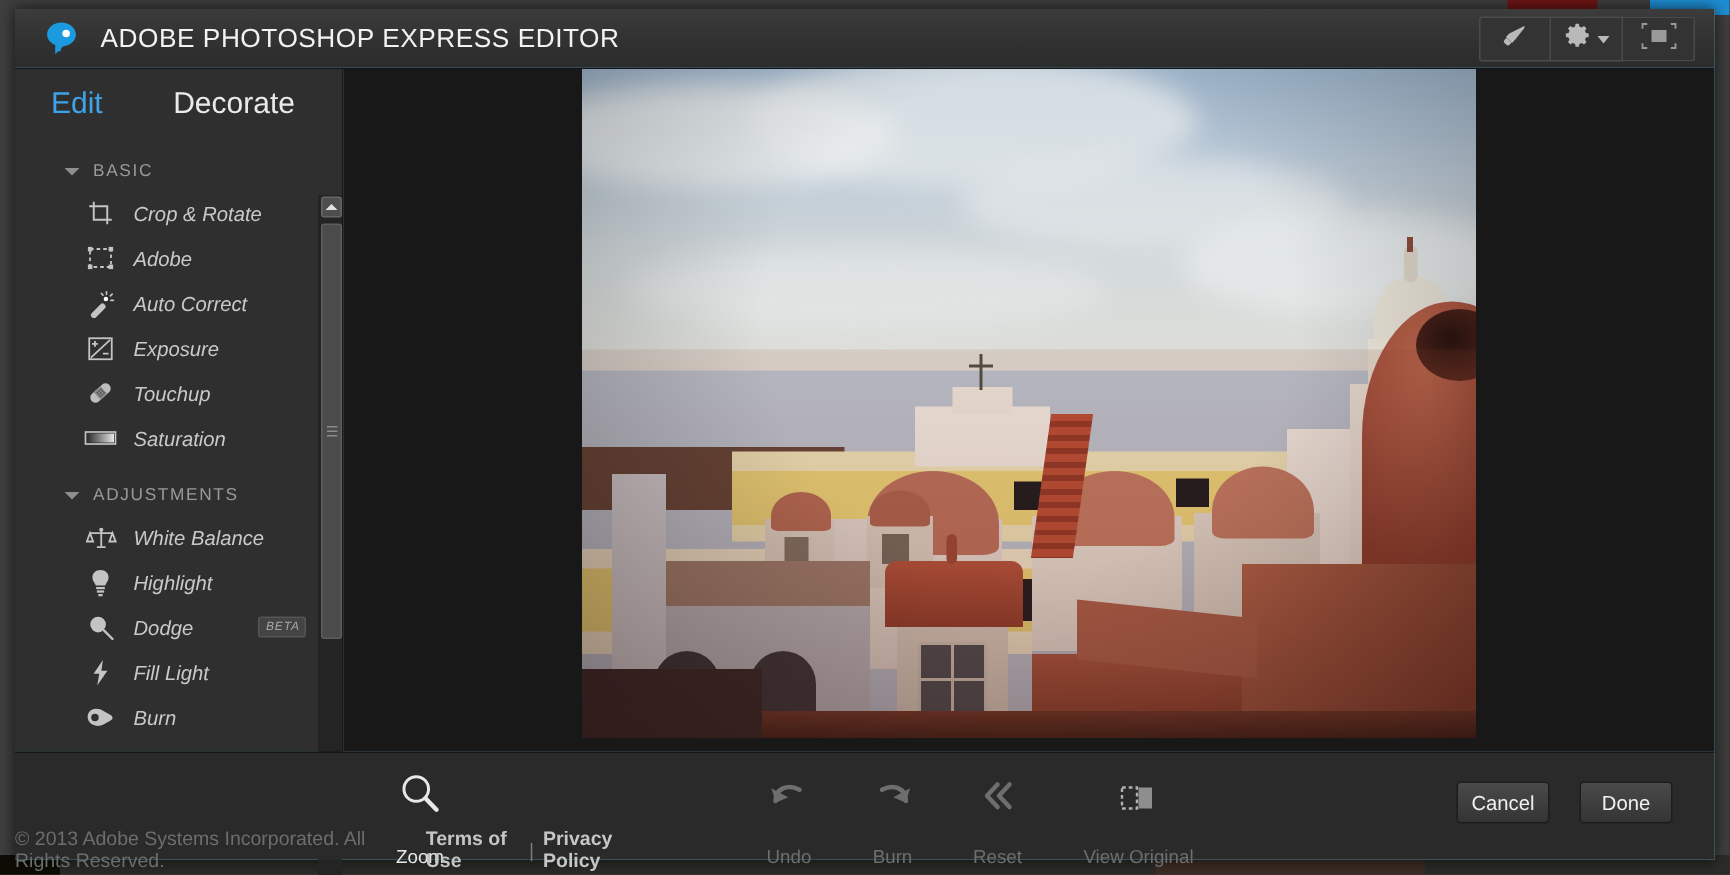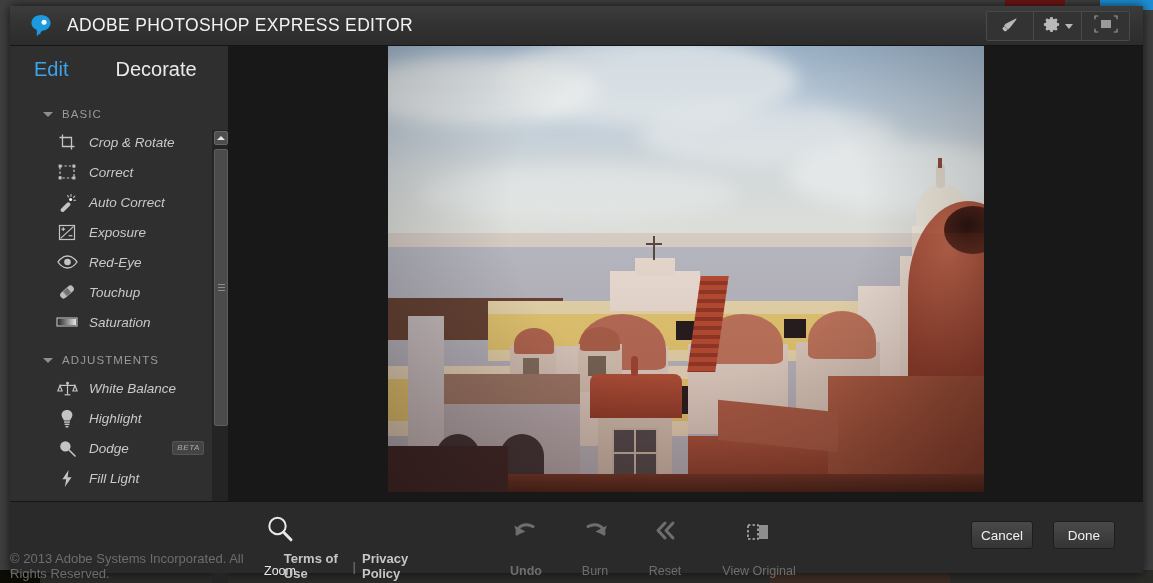--- a/index.html
+++ b/index.html
@@ -127,21 +127,21 @@
   .tool-btn {
     position:absolute; top:8px; display:flex; flex-direction:column;
     align-items:center; cursor:pointer; width:84px;
   }
   .tool-btn .glyph { height:34px; display:flex; align-items:flex-end; justify-content:center; }
   .tool-btn .lbl { font-size:12.5px; margin-top:20px; }
   .enabled .lbl { color:#e8e8e8; }
   .disabled .lbl { color:#6e6e6e; }
 
   #btn-zoom   { left:228px; }
-  #btn-undo   { left:474px;font-weight:bold; }
+  #btn-undo   { left:474px; }
   #btn-redo   { left:543px; }
   #btn-reset  { left:613px; }
   #btn-vieworg{ left:696px; width:106px; }
 
   .act-btn {
     position:absolute; top:19px; height:28px; border-radius:3px;
     background:linear-gradient(to bottom,#4a4a4a,#343434);
     border:1px solid #1d1d1d;
     color:#f0f0f0; font-size:13.5px;
     display:flex; align-items:center; justify-content:center; cursor:pointer;
@@ -253,21 +253,21 @@
         <div class="tool">
           <span class="ic">
             <svg width="18" height="16" viewBox="0 0 18 16">
               <rect x="2" y="2" width="14" height="12" fill="none" stroke="#c4c4c4" stroke-width="1.2" stroke-dasharray="2.4 2"></rect>
               <rect x="0.6" y="0.6" width="3" height="3" fill="#c4c4c4"></rect>
               <rect x="14.4" y="0.6" width="3" height="3" fill="#c4c4c4"></rect>
               <rect x="0.6" y="12.4" width="3" height="3" fill="#c4c4c4"></rect>
               <rect x="14.4" y="12.4" width="3" height="3" fill="#c4c4c4"></rect>
             </svg>
           </span>
-          <span>Correct</span>
+          <span>Adobe</span>
         </div>
 
         <div class="tool">
           <span class="ic">
             <svg width="19" height="19" viewBox="0 0 19 19">
               <rect x="1.5" y="12.2" width="12" height="4" rx="1.8" fill="#c4c4c4" transform="rotate(-45 7.5 14.2)"></rect>
               <circle cx="12.6" cy="6.4" r="1.5" fill="#fff"></circle>
               <g stroke="#c4c4c4" stroke-width="1.1" stroke-linecap="round">
                 <path d="M13 1.5 L13 3.2"></path>
                   <path d="M16.8 3.1 L15.6 4.3"></path>
@@ -287,29 +287,20 @@
               <g stroke="#c4c4c4" stroke-width="1.2">
                   <path d="M3.4 5.2 L7.2 5.2"></path>
                   <path d="M5.3 3.3 L5.3 7.1"></path>
               <path d="M10.6 11.7 L14.4 11.7"></path>
                 </g>
             </svg>
           </span>
           <span>Exposure</span>
         </div>
 
-        <div class="tool">
-          <span class="ic">
-            <svg width="21" height="14" viewBox="0 0 21 14">
-              <path d="M10.5 1 C4.8 1 1 7 1 7 C1 7 4.8 13 10.5 13 C16.2 13 20 7 20 7 C20 7 16.2 1 10.5 1 Z" fill="none" stroke="#c4c4c4" stroke-width="1.4"></path>
-              <circle cx="10.5" cy="7" r="3.3" fill="#c4c4c4"></circle>
-            </svg>
-          </span>
-          <span>Red-Eye</span>
-        </div>
 
         <div class="tool">
           <span class="ic">
             <svg width="20" height="20" viewBox="0 0 20 20">
               <g transform="rotate(-42 10 10)">
                 <rect x="2" y="6.6" width="16" height="6.8" rx="3.4" fill="#bdbdbd"></rect>
                 <rect x="7" y="6.6" width="6" height="6.8" fill="#8a8a8a"></rect>
                 <g fill="#4a4a4a">
                   <circle cx="8.6" cy="8.4" r=".55"></circle>
                     <circle cx="10.2" cy="8.4" r=".55"></circle>

